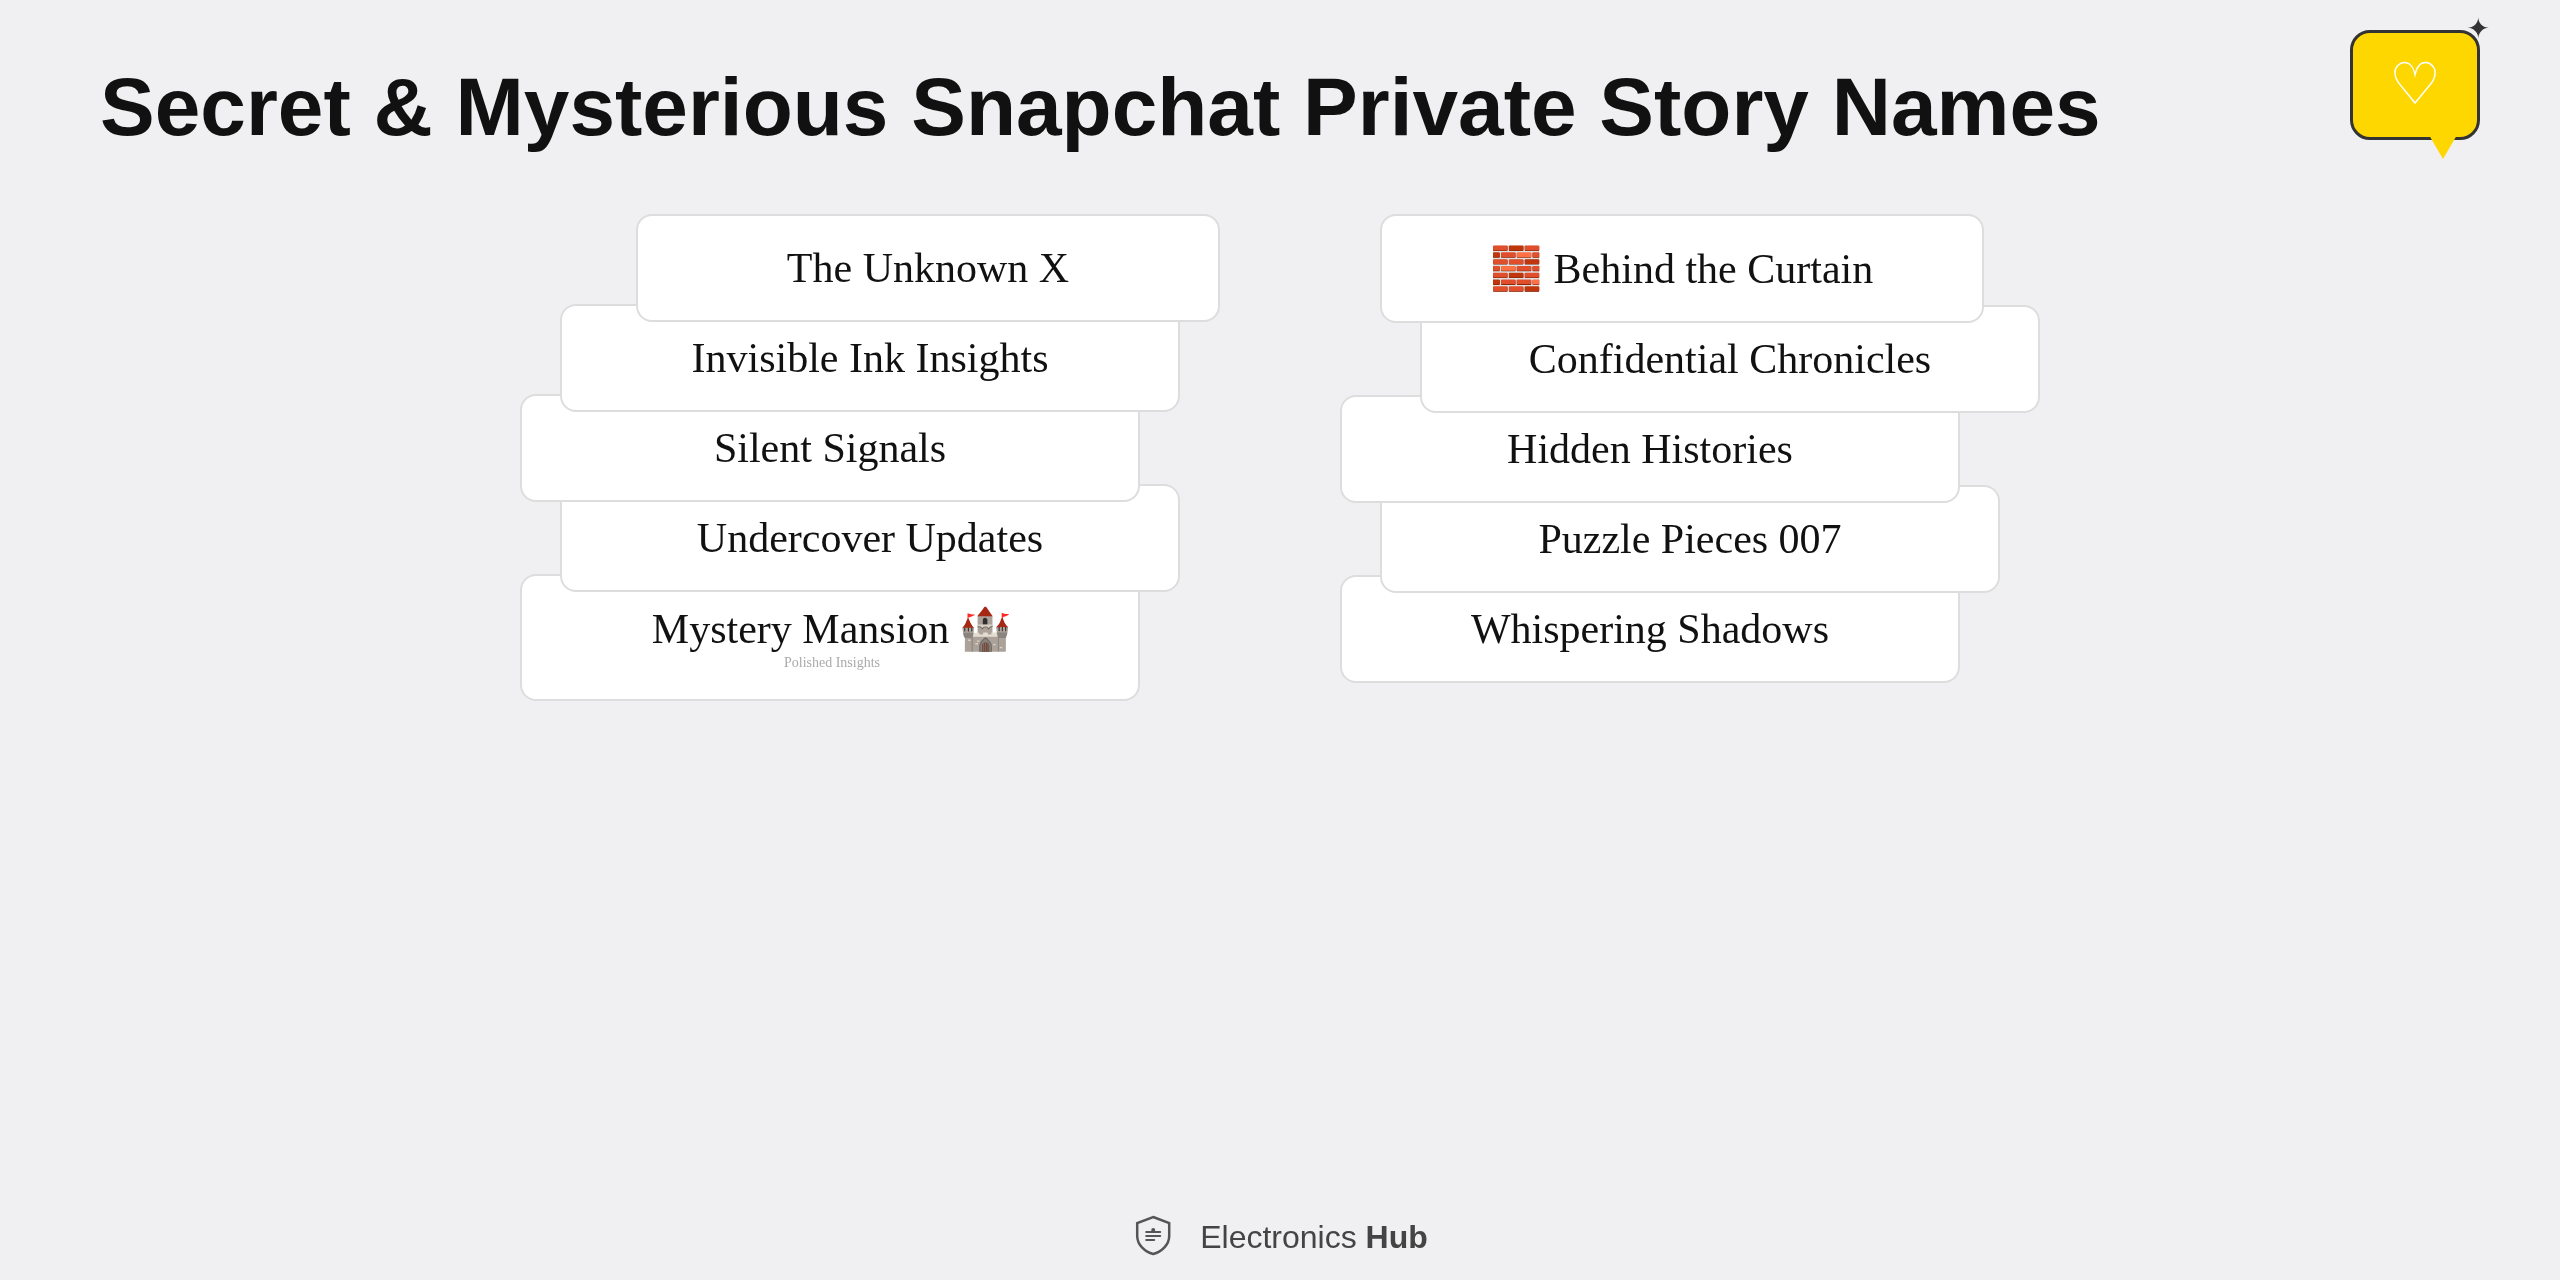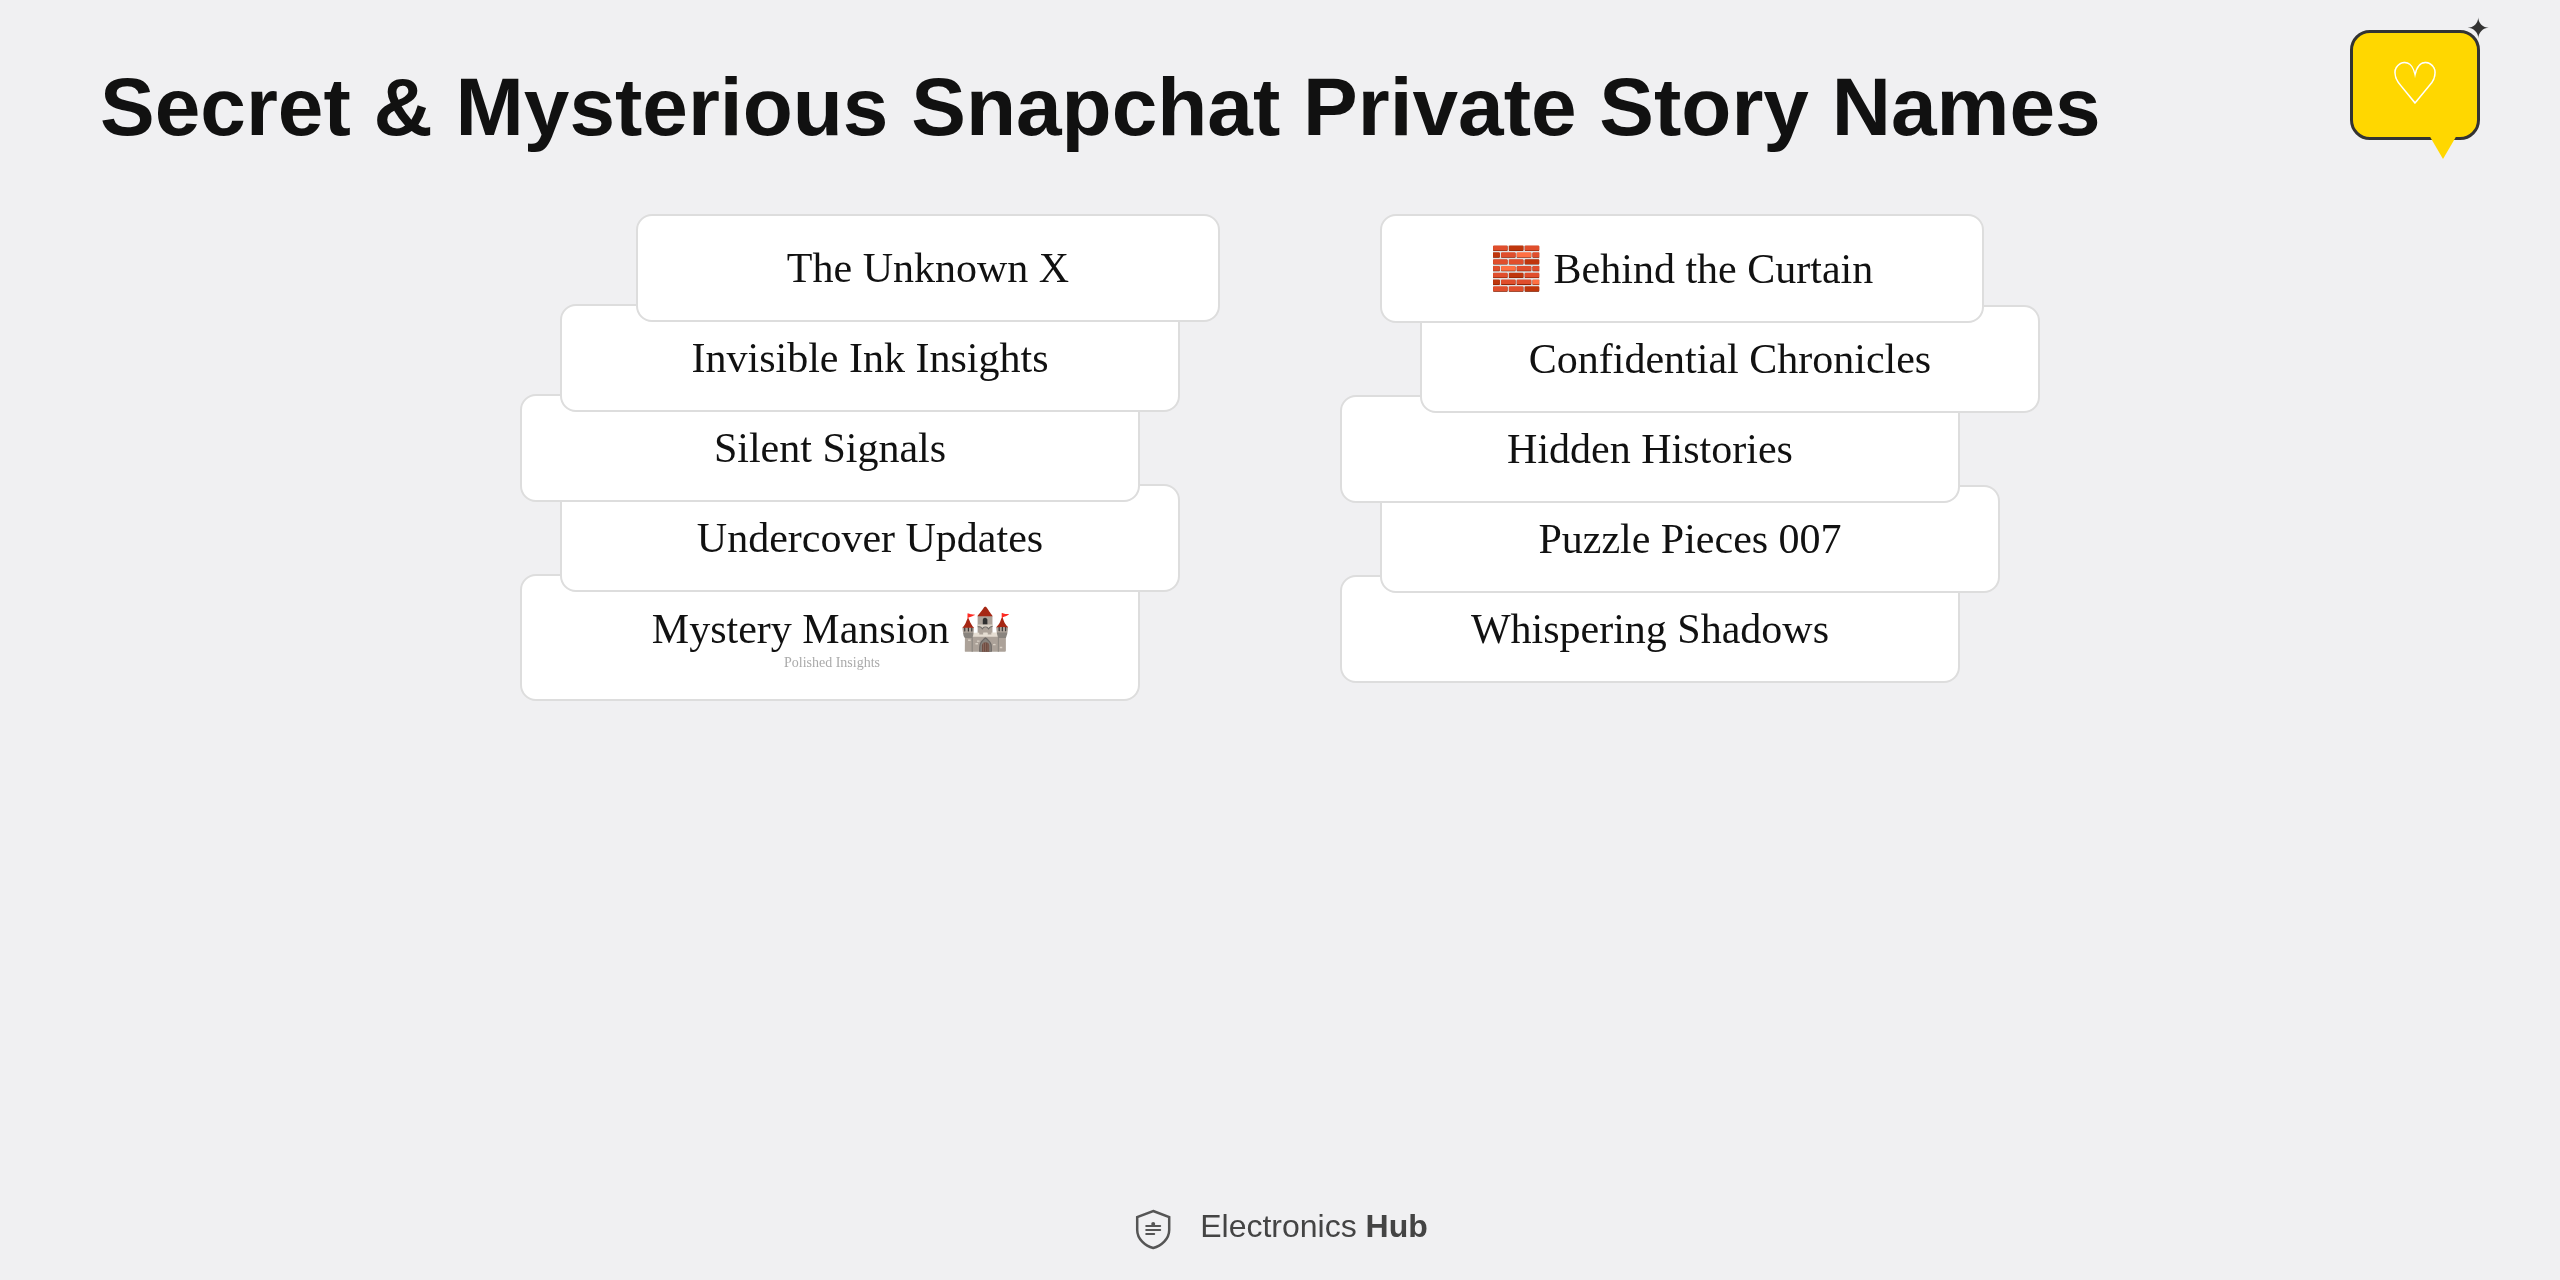--- a/index.html
+++ b/index.html
@@ -166,25 +166,25 @@
     }
     .right-col .card:nth-child(5) {
       margin-left: 0;
       margin-right: 80px;
       margin-top: -18px;
       z-index: 1;
     }
 
     .footer {
       position: absolute;
-      bottom: 30px;
+      bottom: 24px;
       left: 50%;
       transform: translateX(-50%);
       display: flex;
-      align-items: flex-start;
+      align-items: flex-end;
       gap: 26px;
       color: #555;
     }
 
     .footer-logo-icon {
       width: 42px;
       height: 42px;
     }
 
     .footer-text {

